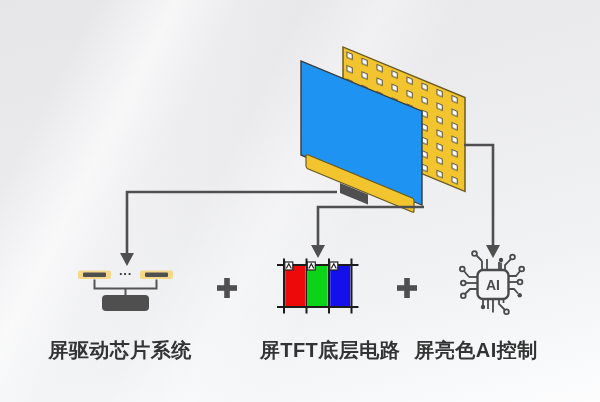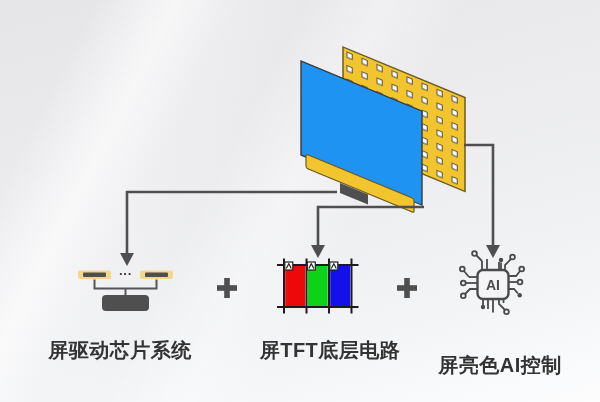--- a/index.html
+++ b/index.html
@@ -14,21 +14,21 @@
       linear-gradient(165deg, #e6e6e9 0%, #ebebee 35%, #f1f2f4 70%, #f9fafb 92%, #fdfdfe 100%);
   }
   .scene-svg{position:absolute;left:0;top:0;width:600px;height:402px;}
   .label{
     position:absolute;top:337px;transform:translateX(-50%);
     font-size:20px;font-weight:600;color:var(--label-text,#333);
     letter-spacing:.5px;white-space:nowrap;
   }
   .label-driver{left:120px;}
   .label-tft{left:330px;}
-  .label-ai{left:500px;margin-top:15px;}
+  .label-ai{left:476px;}
 </style>
 </head>
 <body>
 
 <div class="canvas">
 
   <svg class="scene-svg" viewBox="0 0 600 402">
     <defs>
       <pattern id="led" width="15" height="13.5" patternUnits="userSpaceOnUse">
         <rect x="4" y="3.5" width="5.2" height="5.2" fill="#ffffff" stroke="#4e4e4e" stroke-width="1"></rect>

